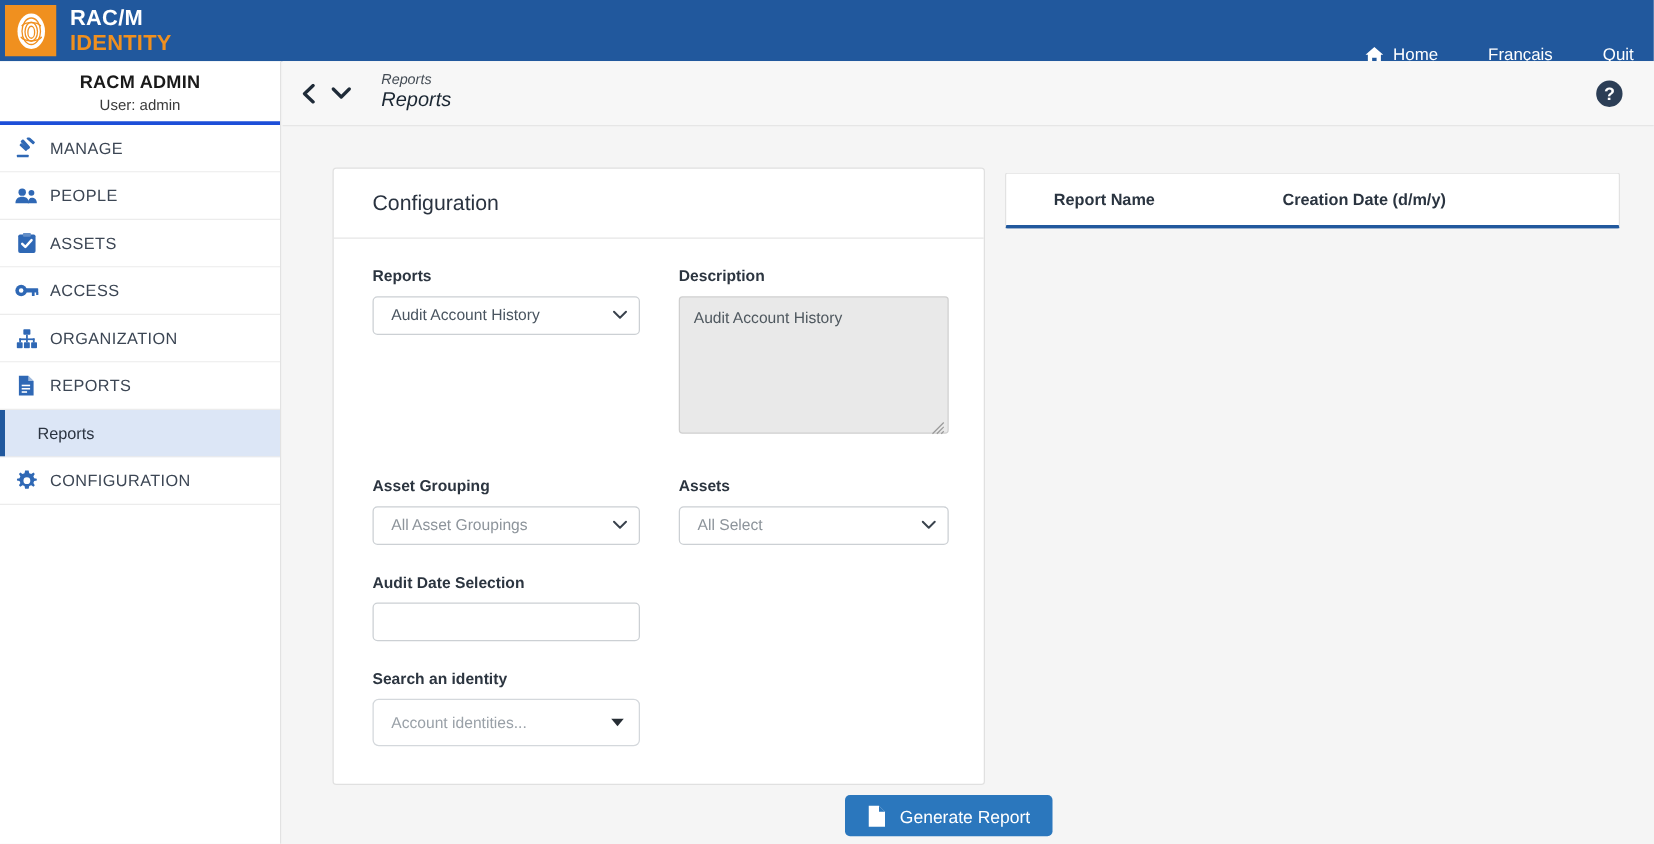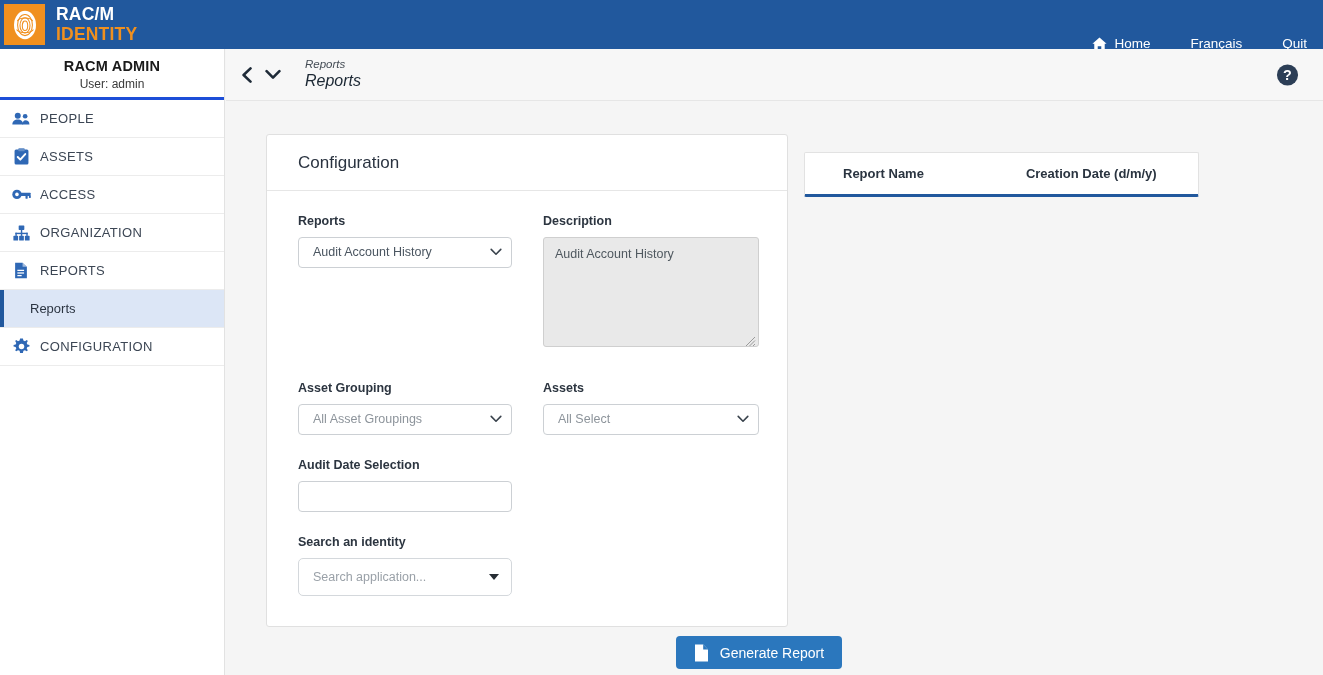--- a/index.html
+++ b/index.html
@@ -226,22 +226,22 @@
     pointer-events: none;
   }
 
   .gap-a { height: 29px; }
   .gap-b { height: 22px; }
   .gap-c { height: 22px; }
 
   
   .results {
     position: absolute;
-    left: 578px; top: 103px;
-    width: 395px;
+    left: 578px; top: 89px;
+    width: 492px;
     background: #ffffff;
     border: 1px solid #e2e2e2;
     border-bottom: 3px solid #21589d;
     border-radius: 2px;
   }
   .results-head { display: flex; height: 41px; align-items: center; }
   .th {
     font-size: 13px; font-weight: 700; color: #2a3440;
   }
   .th-name { margin-left: 38px; }
@@ -306,20 +306,33 @@
   </nav>
 </div>
 
 <aside class="sidebar">
 
   <div class="userblock">
     <div class="user-name">RACM ADMIN</div>
     <div class="user-sub">User: admin</div>
   </div>
 
+  <div class="navitem">
+    <span class="nav-ico">
+      <svg width="17" height="17" viewBox="0 0 18 18">
+        <g fill="#2f68b5">
+          <rect x="0.5" y="14.6" width="10" height="2.1" rx="0.5"></rect>
+          <rect x="6.2" y="1.1" width="3.1" height="9.6" rx="1" transform="rotate(-42 7.7 5.9)"></rect>
+          <rect x="8.4" y="1.2" width="7.8" height="2.6" rx="0.8" transform="rotate(42 12.3 2.5)"></rect>
+          <rect x="2.4" y="6.8" width="7.8" height="2.6" rx="0.8" transform="rotate(42 6.3 8.1)"></rect>
+        </g>
+      </svg>
+    </span>
+    <span class="nav-lbl">MANAGE</span>
+  </div>
 
   <div class="navitem">
     <span class="nav-ico">
       <svg width="18" height="15" viewBox="0 0 20 15">
         <g fill="#2f68b5">
           <circle cx="6.4" cy="4.4" r="3.3"></circle>
           <circle cx="14.6" cy="5" r="2.6"></circle>
           <path d="M0.4 14.2 C0.4 10.4 3 8.6 6.4 8.6 C9.8 8.6 12.4 10.4 12.4 14.2 Z"></path>
           <path d="M11.4 14.2 C11.6 11.2 13 9.4 14.9 9.4 C17.4 9.4 19.4 10.8 19.4 14.2 Z"></path>
         </g>
@@ -488,21 +501,21 @@
         </div>
         <div class="col-r"></div>
       </div>
 
       <div class="gap-c"></div>
 
       <div class="row">
         <div class="col-l">
           <div class="fld-label">Search an identity</div>
           <div class="s2">
-            <span>Search application...</span>
+            <span>Account identities...</span>
             <span class="caret-tri"></span>
           </div>
         </div>
       </div>
 
     </div>
   </section>
 
   <section class="results">
     <div class="results-head">

